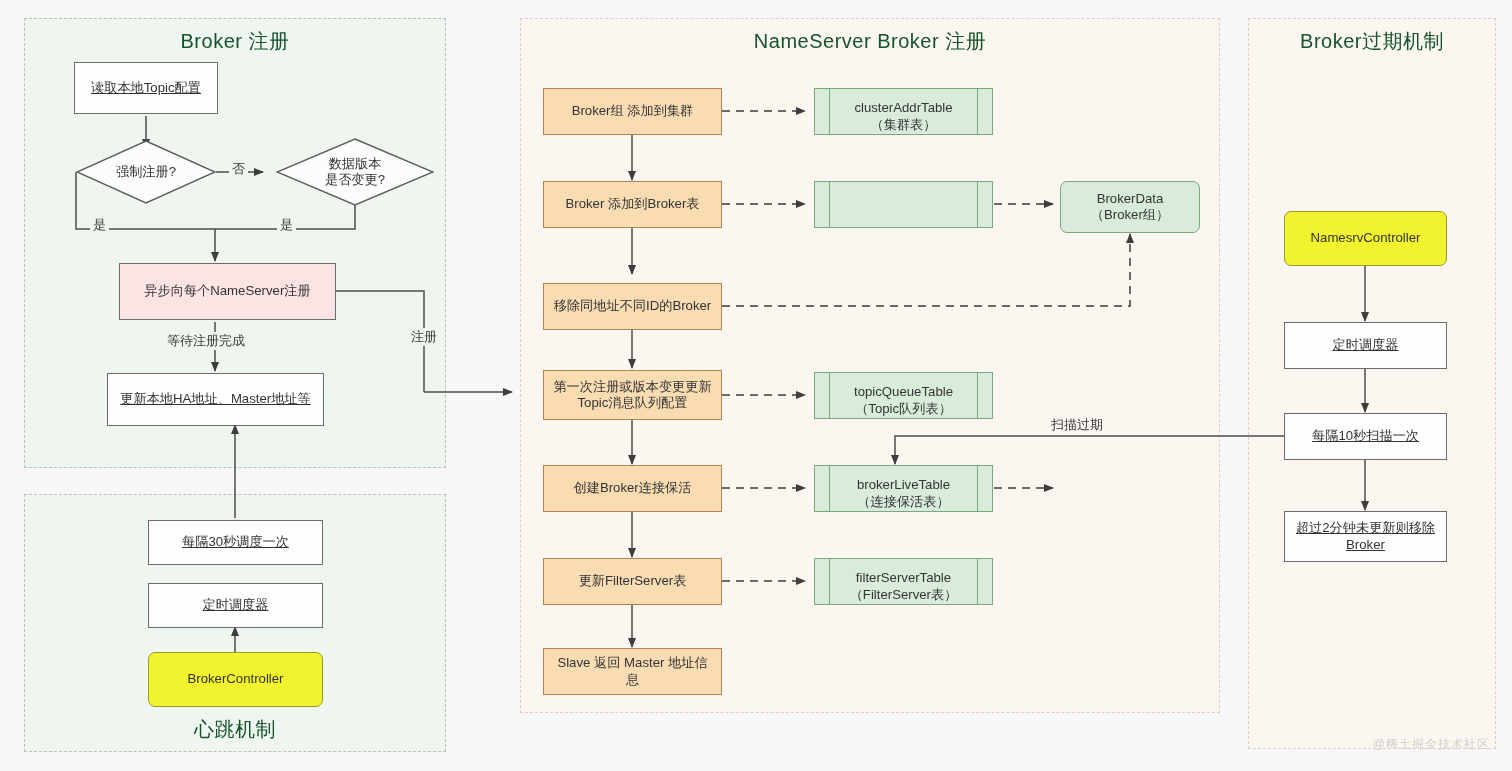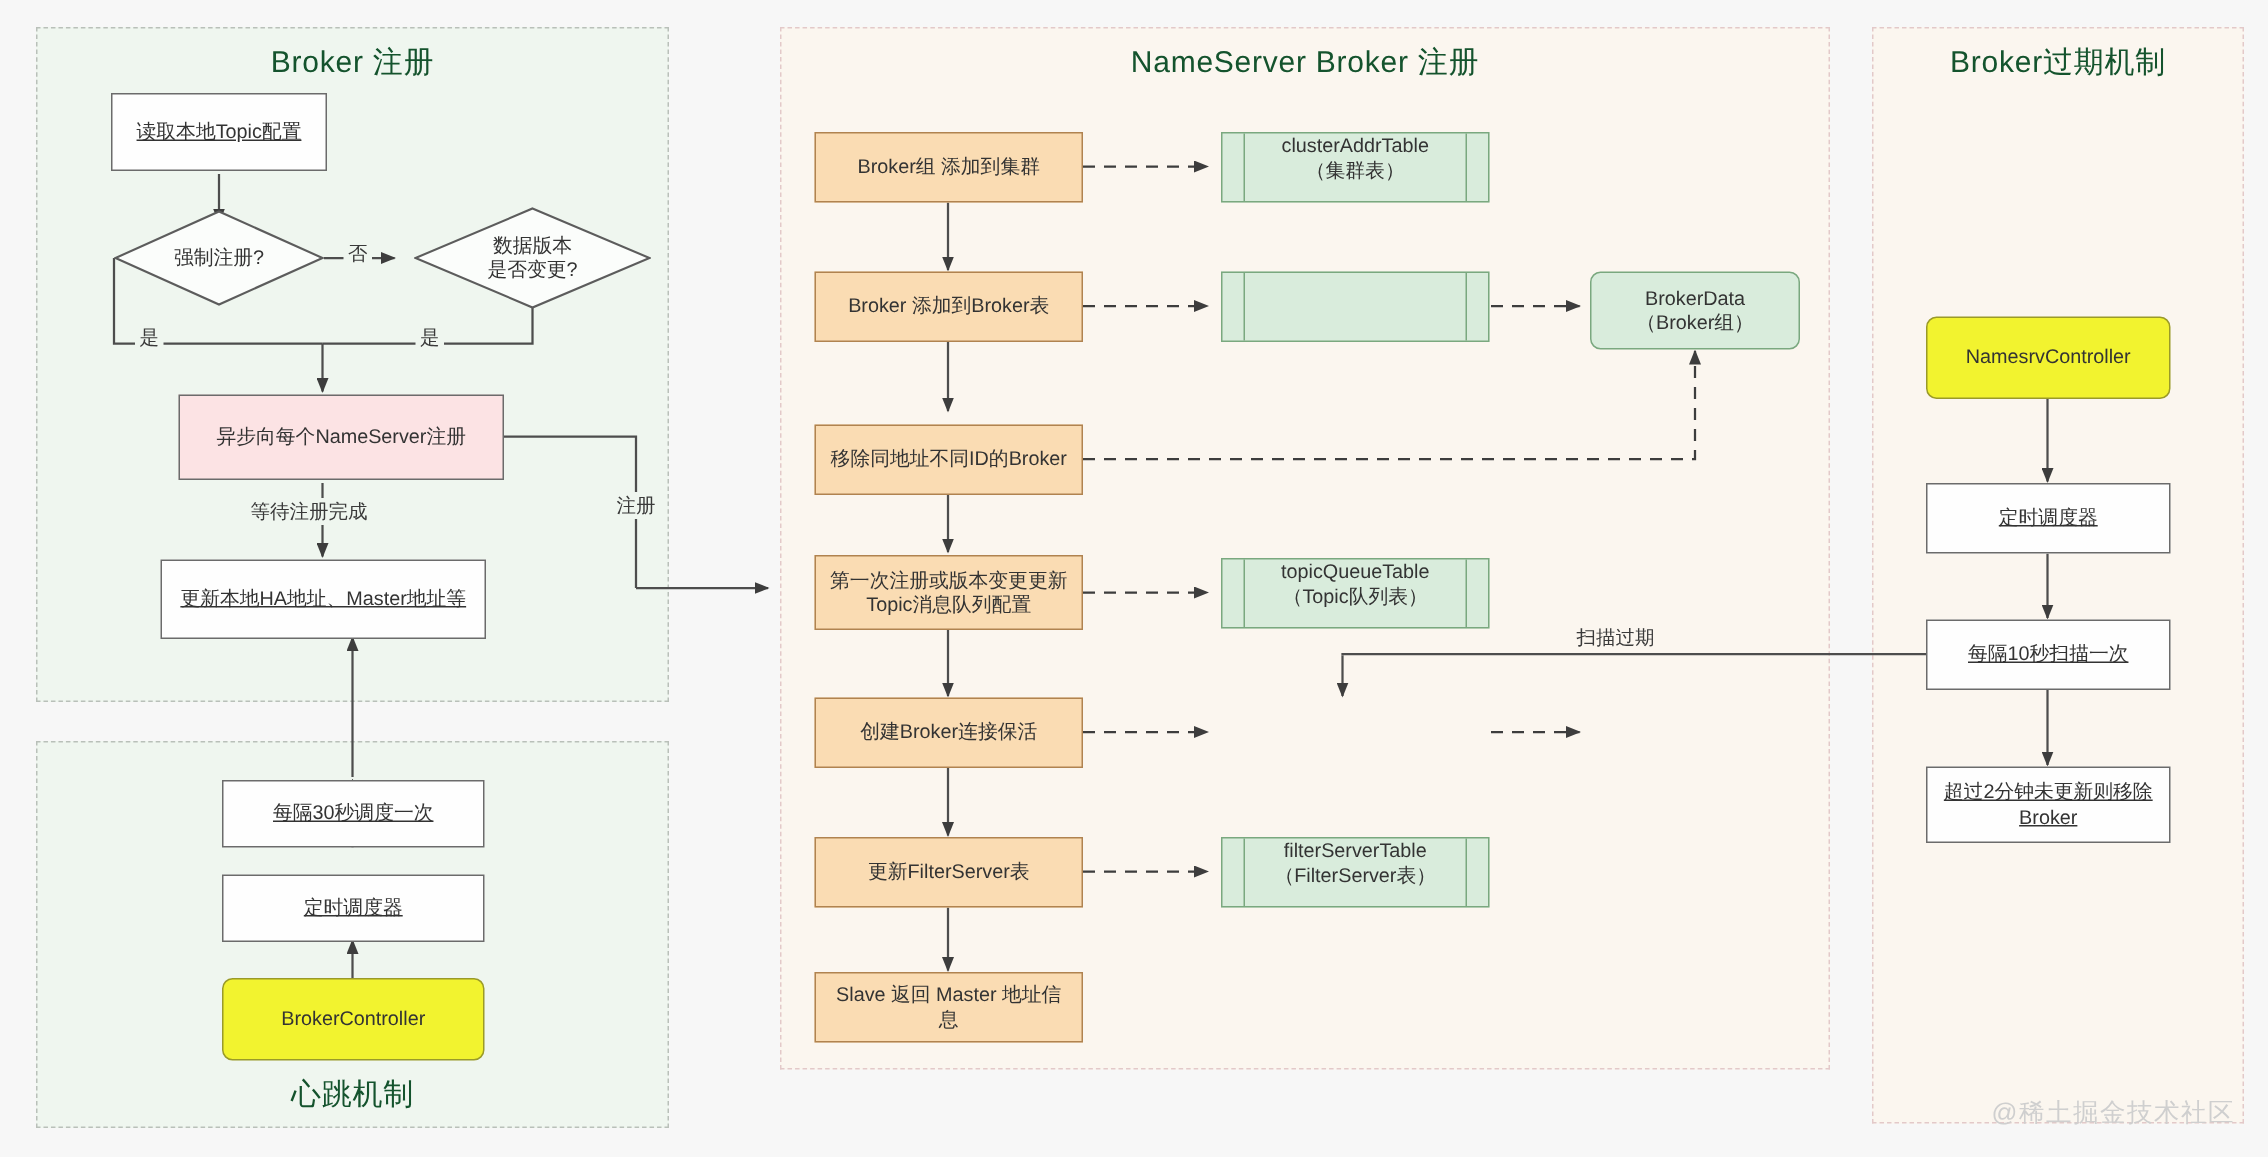--- a/index.html
+++ b/index.html
@@ -35,21 +35,21 @@
   .n-yellow{background:#f2f32f;border:1.6px solid #9a9a28;border-radius:7px;}
   .n-green-round{background:#d9ecdc;border:1.4px solid #7aa87f;border-radius:7px;}
 
   
   .n-table{background:#d9ecdc;border:1.4px solid #7aa87f;position:absolute;box-sizing:border-box;}
   .n-table .bar{position:absolute;top:0;bottom:0;width:0;border-left:1.2px solid #7aa87f;}
   .n-table .bar.l{left:14px;}
   .n-table .bar.r{right:14px;}
   .n-table .lbl{
     position:absolute;left:16px;right:16px;top:0;bottom:0;
-    display:flex;align-items:flex-start;justify-content:center;
+    display:flex;align-items:flex-end;justify-content:center;
     text-align:center;line-height:1.28;font-size:13.2px;color:#333;
   }
 
   
   .diamond{position:absolute;}
   .diamond .dtxt{
     position:absolute;left:0;top:0;width:100%;height:100%;
     display:flex;align-items:center;justify-content:center;
     text-align:center;font-size:13.2px;color:#333;line-height:1.25;
   }
@@ -57,21 +57,21 @@
   
   .elabel{
     position:absolute;font-size:13px;color:#3a3a3a;
     background:transparent;white-space:nowrap;
   }
   .elabel.onbg-green{background:#eff6ef;padding:0 3px;}
   .elabel.onbg-cream{background:#fbf6ef;padding:0 3px;}
 
   .watermark{
     position:absolute;right:22px;bottom:18px;
-    color:#cfcfcf;font-size:17px;letter-spacing:1px;
+    color:#cfcfcf;font-size:12px;letter-spacing:1px;
     user-select:none;
   }
 </style>
 </head>
 <body>
 
 <div id="stage">
 
   <div class="section sec-green" style="left:24px;top:18px;width:422px;height:450px;">
     <div class="sec-title" style="top:9px;">Broker 注册</div>
@@ -226,20 +226,30 @@
     <span class="bar l"></span>
     <span class="bar r"></span>
     <div class="lbl">
       <span>
         <span>topicQueueTable</span><br>
         <span>（Topic队列表）</span>
       </span>
     </div>
   </div>
 
+  <div class="n-table" style="left:814px;top:465px;width:179px;height:47px;">
+    <span class="bar l"></span>
+    <span class="bar r"></span>
+    <div class="lbl">
+      <span>
+        <span>brokerLiveTable</span><br>
+        <span>（连接保活表）</span>
+      </span>
+    </div>
+  </div>
 
   <div class="n-table" style="left:814px;top:558px;width:179px;height:47px;">
     <span class="bar l"></span>
     <span class="bar r"></span>
     <div class="lbl">
       <span>
         <span>filterServerTable</span><br>
         <span>（FilterServer表）</span>
       </span>
     </div>

